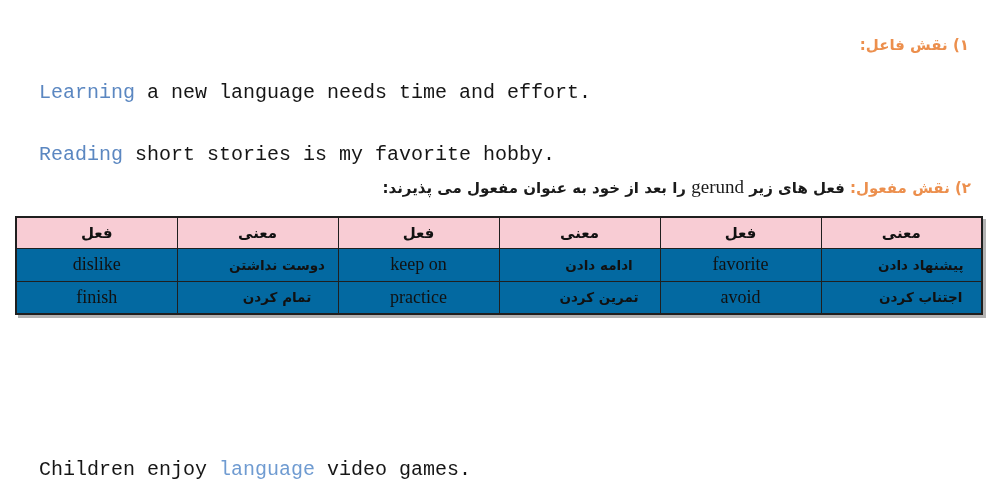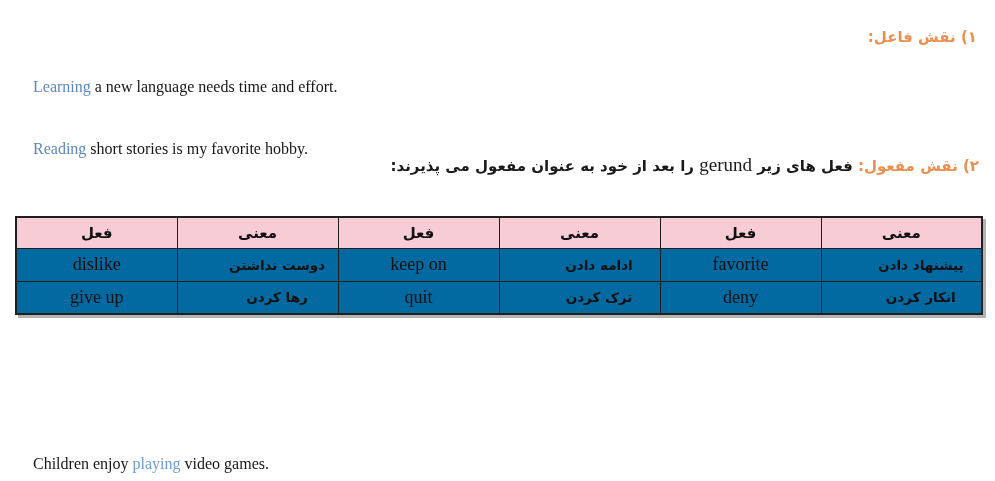--- a/index.html
+++ b/index.html
@@ -14,39 +14,39 @@
   body{
     width:995px;height:481px;
     background:#ffffff;
     position:relative;
     overflow:hidden;
     font-family:"Liberation Serif",serif;
     color:#161616;
   }
   .heading{
     position:absolute;
-    margin:8px;
+    margin:16px;
     font-family:"DejaVu Sans",sans-serif;
     font-weight:bold;
     font-size:15px;
     line-height:26px;
     direction:rtl;
     white-space:nowrap;
   }
   .heading-1{top:16px;right:10px;color:var(--accent-orange)}
-  .heading-2{top:144px;right:8px;color:#1a1a1a}
+  .heading-2{top:158px;right:8px;color:#1a1a1a}
   .heading-2 .orange-part{color:var(--accent-orange)}
   .heading-2 .latin-part{
     font-family:"Liberation Serif",serif;
     font-weight:normal;
     font-size:19px;
   }
   .sentence{
-    position:absolute;left:27px;margin:6px;
-    font-size:16px;line-height:26px;white-space:nowrap;
+    position:absolute;left:27px;margin:12px;
+    font-size:20px;line-height:26px;white-space:nowrap;font-family:Liberation Mono, monospace;
   }
   .sent-1{top:68px}
   .sent-2{top:130px}
   .sent-3{top:445px}
   .blue-word{color:var(--accent-blue)}
   .sent-3 .blue-word{color:var(--accent-blue-light)}
 
   table.gerund-table{
     position:absolute;top:216px;left:15px;
     width:968px;
@@ -104,25 +104,25 @@
     <tbody>
         <tr>
           <td class="en-cell">dislike</td>
           <td class="fa-cell" dir="rtl">دوست نداشتن</td>
           <td class="en-cell">keep on</td>
           <td class="fa-cell" dir="rtl">ادامه دادن</td>
           <td class="en-cell">favorite</td>
           <td class="fa-cell" dir="rtl">پیشنهاد دادن</td>
         </tr>
         <tr>
-          <td class="en-cell">give up</td>
-          <td class="fa-cell" dir="rtl">رها کردن</td>
-          <td class="en-cell">quit</td>
-          <td class="fa-cell" dir="rtl">ترک کردن</td>
-          <td class="en-cell">deny</td>
-          <td class="fa-cell" dir="rtl">انکار کردن</td>
+          <td class="en-cell">finish</td>
+          <td class="fa-cell" dir="rtl">تمام کردن</td>
+          <td class="en-cell">practice</td>
+          <td class="fa-cell" dir="rtl">تمرین کردن</td>
+          <td class="en-cell">avoid</td>
+          <td class="fa-cell" dir="rtl">اجتناب کردن</td>
         </tr>
       </tbody>
   </table>
 
-  <p class="sentence sent-3"><span>Children enjoy </span><span class="blue-word">playing</span><span> video games.</span></p>
+  <p class="sentence sent-3"><span>Children enjoy </span><span class="blue-word">language</span><span> video games.</span></p>
 
 </div>
 
 </body></html>

